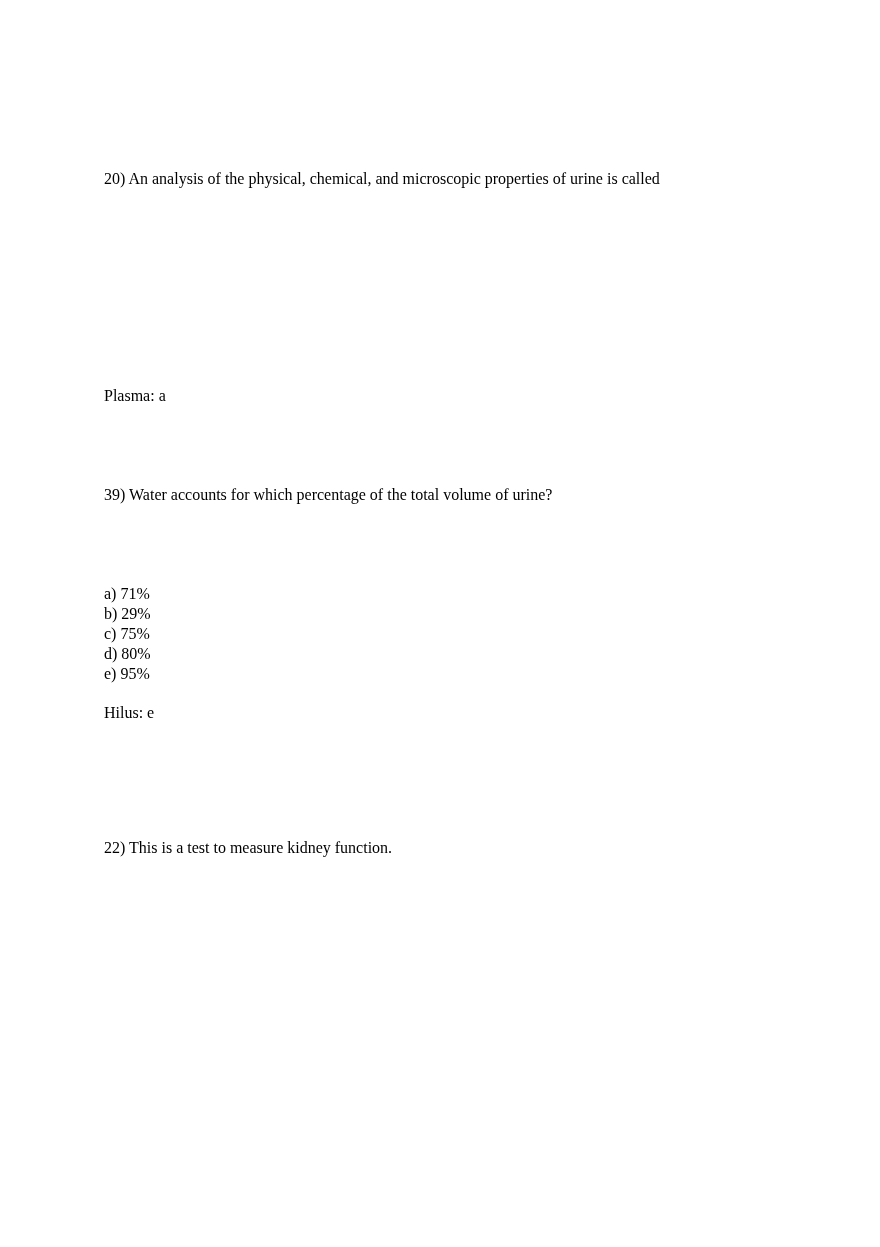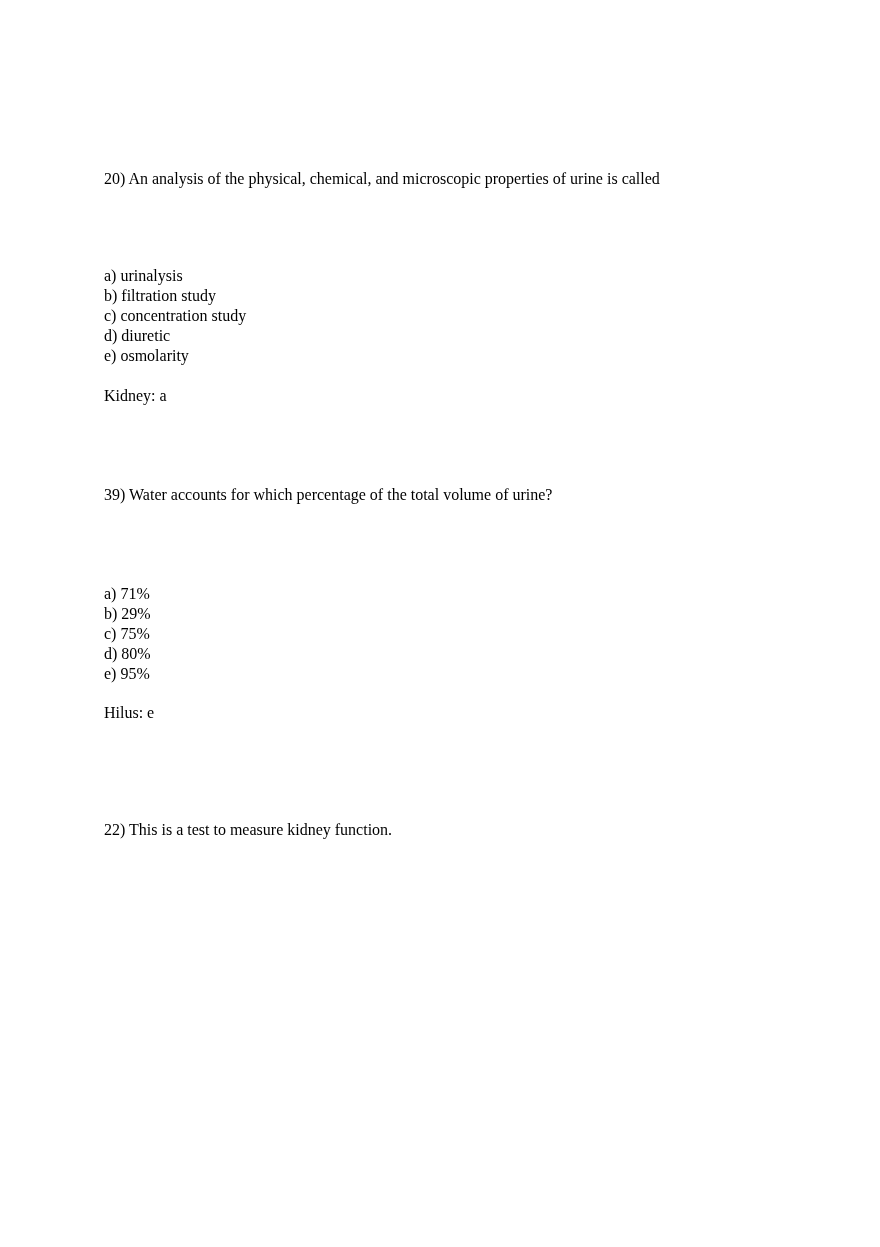--- a/index.html
+++ b/index.html
@@ -39,40 +39,33 @@
     background: #000000;
   }
 </style>
 </head>
 <body>
 
 <div class="page">
 
   <p class="q-text abs" style="top:169px">20) An analysis of the physical, chemical, and microscopic properties of urine is called</p>
 
-  <div class="abs" style="top:266px">
-    <div class="option">a) urinalysis</div>
-    <div class="option">b) filtration study</div>
-    <div class="option">c) concentration study</div>
-    <div class="option">d) diuretic</div>
-    <div class="option">e) osmolarity</div>
-  </div>
 
-  <p class="answer abs" style="top:386px">Kidney: a</p>
+  <p class="answer abs" style="top:386px">Plasma: a</p>
 
   <p class="q-text abs" style="top:485px">39) Water accounts for which percentage of the total volume of urine?</p>
 
   <div class="abs" style="top:584px">
     <div class="option">a) 71%</div>
     <div class="option">b) 29%</div>
     <div class="option">c) 75%</div>
     <div class="option">d) 80%</div>
     <div class="option">e) 95%</div>
   </div>
 
   <p class="answer abs" style="top:703px">Hilus: e</p>
 
-  <p class="q-text abs" style="top:820px">22) This is a test to measure kidney function.</p>
+  <p class="q-text abs" style="top:838px">22) This is a test to measure kidney function.</p>
 
 
   <div class="footer-bar"></div>
 
 </div>
 
 </body></html>

